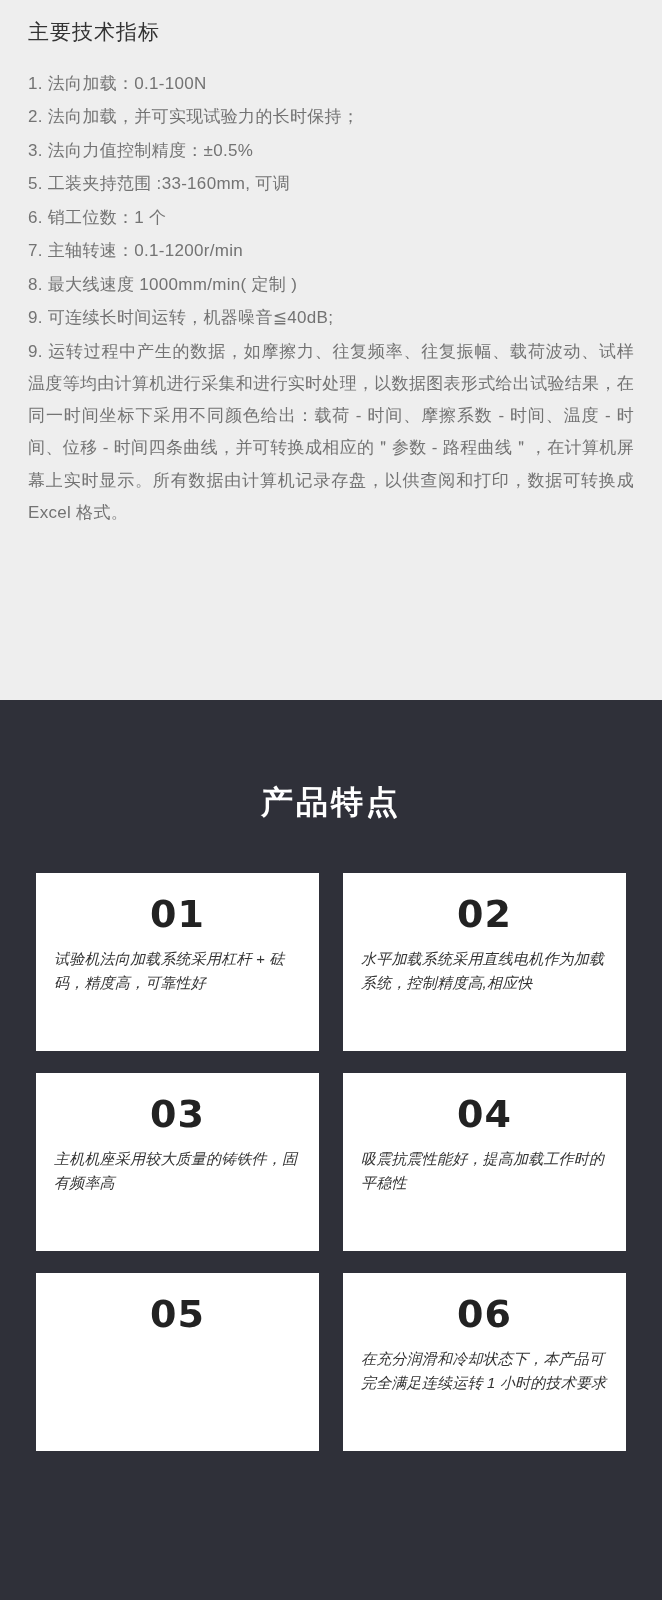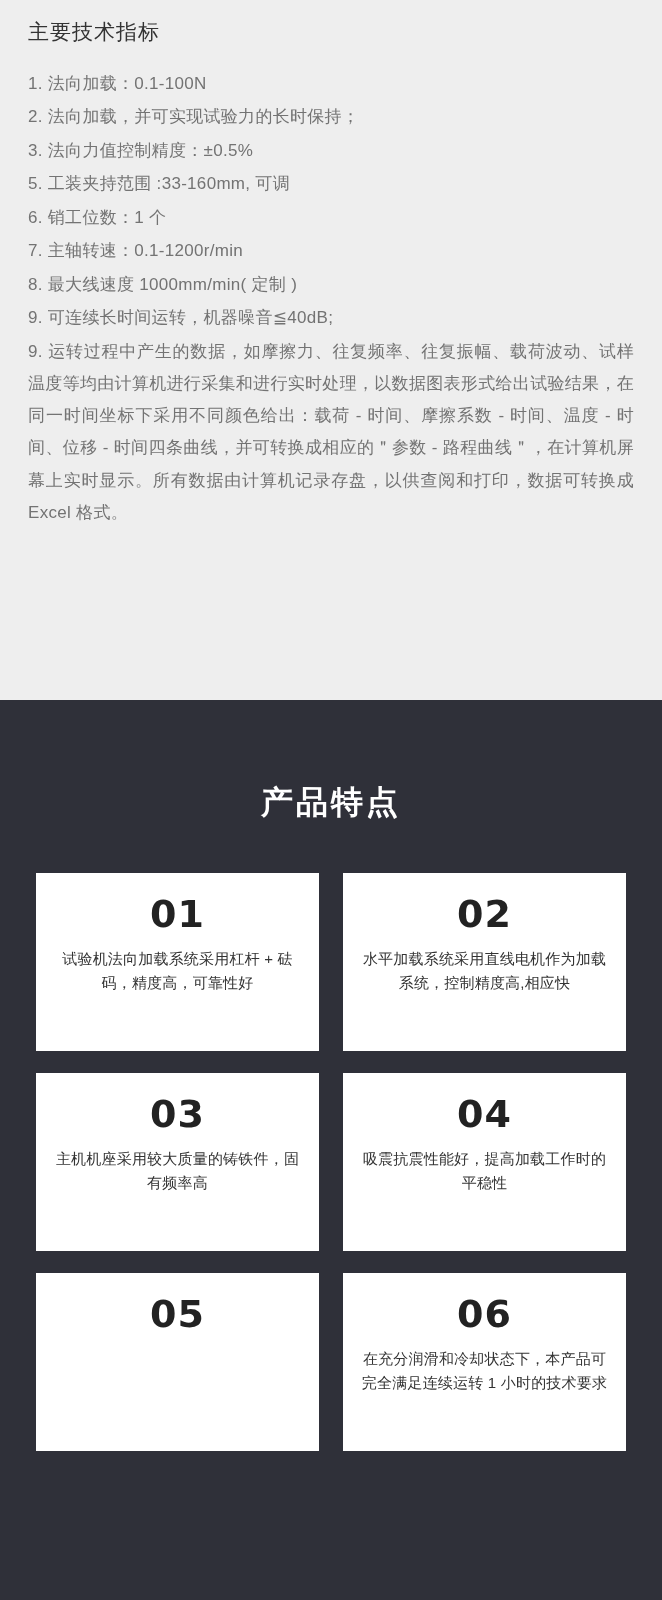--- a/index.html
+++ b/index.html
@@ -77,22 +77,23 @@
     color: #222222;
     letter-spacing: 1px;
     line-height: 1.15;
     margin-bottom: 10px;
     font-family: "DejaVu Sans", "Liberation Sans", sans-serif;
   }
   .feature-text {
     font-size: 15px;
     line-height: 1.65;
     color: #333333;
-    text-align: center;
+    text-align: left;
     letter-spacing: 0.2px;
+    font-style: italic;
   }
 </style>
 </head>
 <body>
 
 <section class="spec-section">
   <h1 class="spec-title">主要技术指标</h1>
   <ul class="spec-list">
     <li>1. 法向加载：0.1-100N</li>
     <li>2. 法向加载，并可实现试验力的长时保持；</li>

